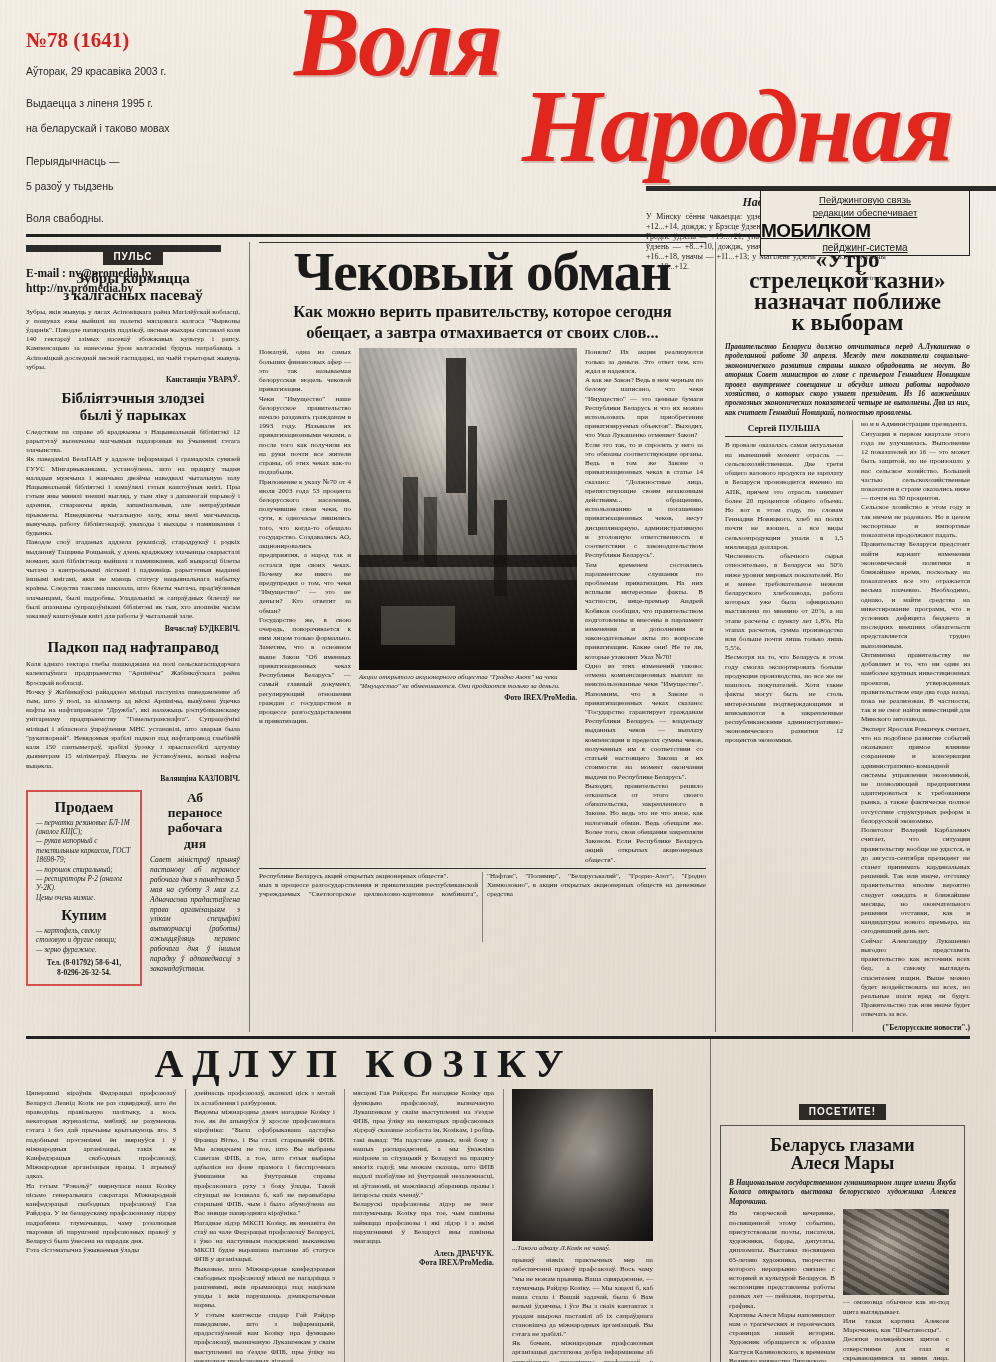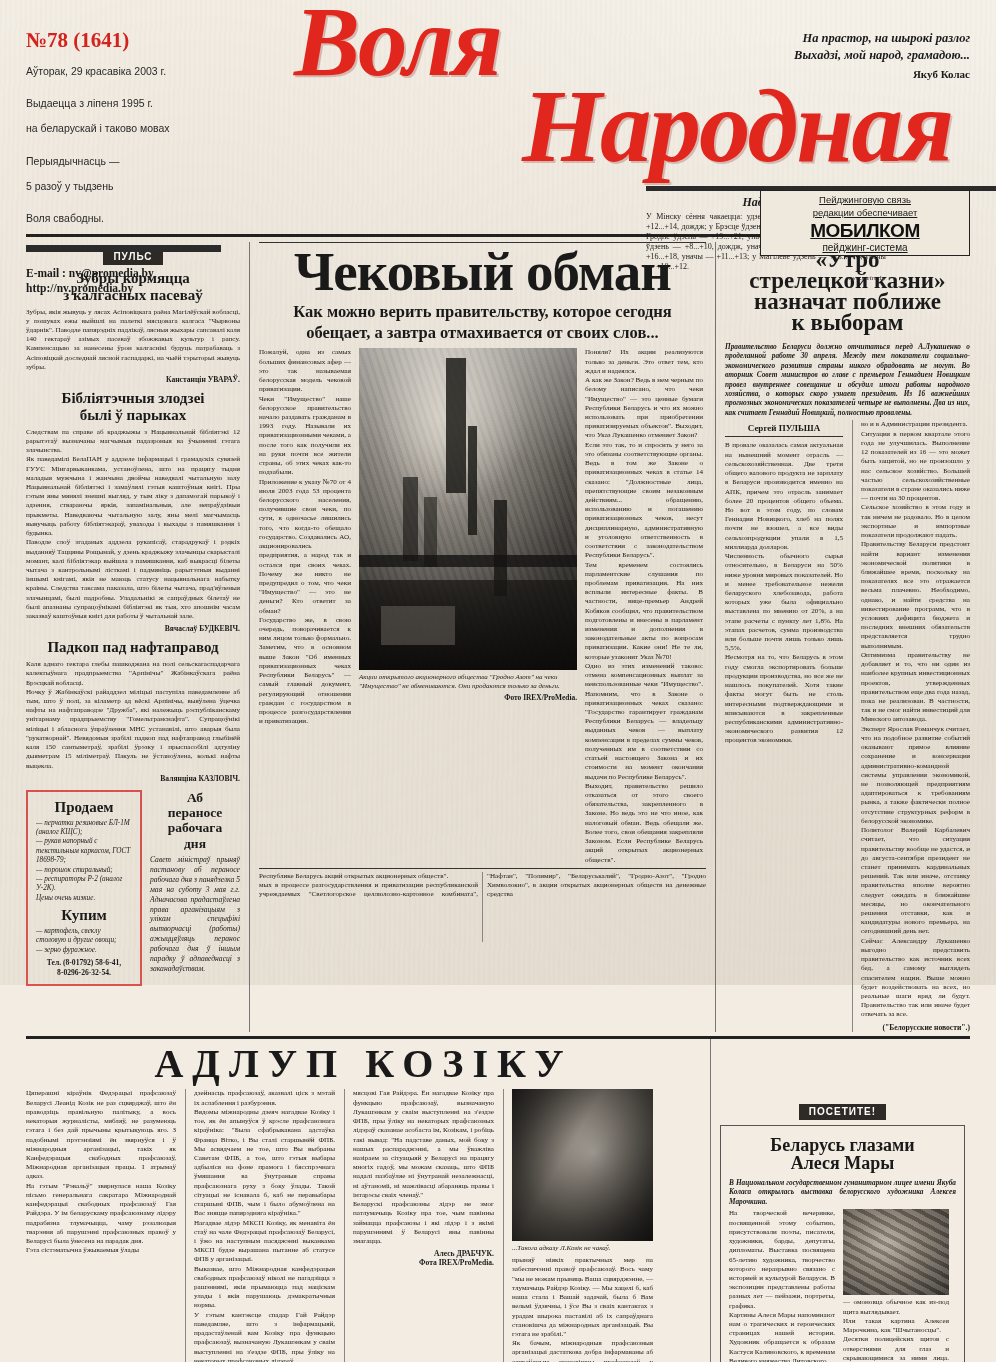--- a/index.html
+++ b/index.html
@@ -7,21 +7,21 @@
   body {
     width: 996px; height: 1362px;
     background: #f2ece2;
     font-family: "Liberation Serif", serif;
     color: #1a1a1a;
     overflow: hidden;
     position: relative;
   }
   .page {
     position: relative;
-    width: 996px; height: 985px;
+    width: 996px; height: 1362px;
     padding: 18px 26px 10px 26px;
     background:
       linear-gradient(175deg, rgba(255,255,255,0.35), rgba(0,0,0,0.04)),
       #f1eade;
   }
   .paper-noise {
     position:absolute; inset:0; pointer-events:none;
     background-image:
       repeating-linear-gradient(91deg, rgba(0,0,0,0.012) 0 2px, rgba(255,255,255,0.01) 2px 5px),
       radial-gradient(circle at 20% 30%, rgba(190,175,150,0.10), transparent 60%),
@@ -62,21 +62,21 @@
   
   .wx-strip { position:absolute; left:620px; top:168px; width:350px; }
   .wx-rule { height:5px; background:#2b2b2b; width:350px; margin-bottom:4px;}
   .wx-box { position:relative; width:240px; }
   .wx-title { text-align:center; font-style:italic; font-weight:bold; font-size:12px; margin-bottom:2px;}
   .wx-text { font-size:8px; line-height:1.25; text-align:justify; }
   .wx-url { text-align:right; font-size:7px; font-style:italic; margin-top:2px;}
 
   .pager-ad { position:absolute; right:0; top:172px; width:210px; border:1px solid #222; background:#efe9dd;text-decoration:underline; }
   .pager-top { text-align:center; font-family:"Liberation Sans", sans-serif; font-size:9.5px; line-height:1.25; padding:3px 4px 1px;}
-  .pager-logo { text-align:center; font-family:"Liberation Sans", sans-serif; font-weight:bold; font-size:19px; letter-spacing:-0.5px; color:#111; }
+  .pager-logo { text-align:left; font-family:"Liberation Sans", sans-serif; font-weight:bold; font-size:19px; letter-spacing:-0.5px; color:#111; }
   .pager-sub { text-align:center; font-family:"Liberation Sans", sans-serif; font-size:10px; padding-bottom:2px;}
   .pager-phones { background:#2e2a26; color:#fff; font-family:"Liberation Sans", sans-serif; font-weight:bold; font-size:11.5px; text-align:right; padding:2px 8px 3px; line-height:1.3; }
 
   
   .hr-thick { height:3px; background:#222; }
   .hr-thin { height:1px; background:#333; }
 
   
   .band { display:flex; gap:0; }
   .colsep { width:1px; background:#777; margin:0 9px; flex:0 0 1px; }
@@ -170,25 +170,20 @@
     <div class="mh-rule"></div>
     <div class="mh-mail">E-mail : nv@promedia.by</div>
     <div class="mh-mail">http://nv.promedia.by</div>
   </div>
 
   <div class="mh-title">
     <div class="nv-word nv-2">Воля</div>
     <div class="nv-word nv-1">Народная</div>
   </div>
 
-  <div class="epigraph">
-    <div>На прастор, на шырокі разлог</div>
-    <div>Выхадзі, мой народ, грамадою...</div>
-    <div class="author">Якуб Колас</div>
-  </div>
 
   <div class="wx-strip">
     <div class="wx-rule"></div>
     <div class="wx-box">
       <div class="wx-title">Надвор'е</div>
       <div class="wx-text">У Мінску сёння чакаецца: удзень — +11...+13, дождж, уначы — +12...+14, дождж; у Брэсце ўдзень — +21...+23, уначы — +12...+14; у Гродне ўдзень — +19...+21, уначы — +11...+13, дождж; у Віцебску ўдзень — +8...+10, дождж, уначы — +9...+11; у Гомелі ўдзень — +16...+18, уначы — +11...+13; у Магілёве ўдзень — +13...+15, уначы — +10...+12.</div>
       <div class="wx-url">www.metro.by</div>
     </div>
   </div>
 

